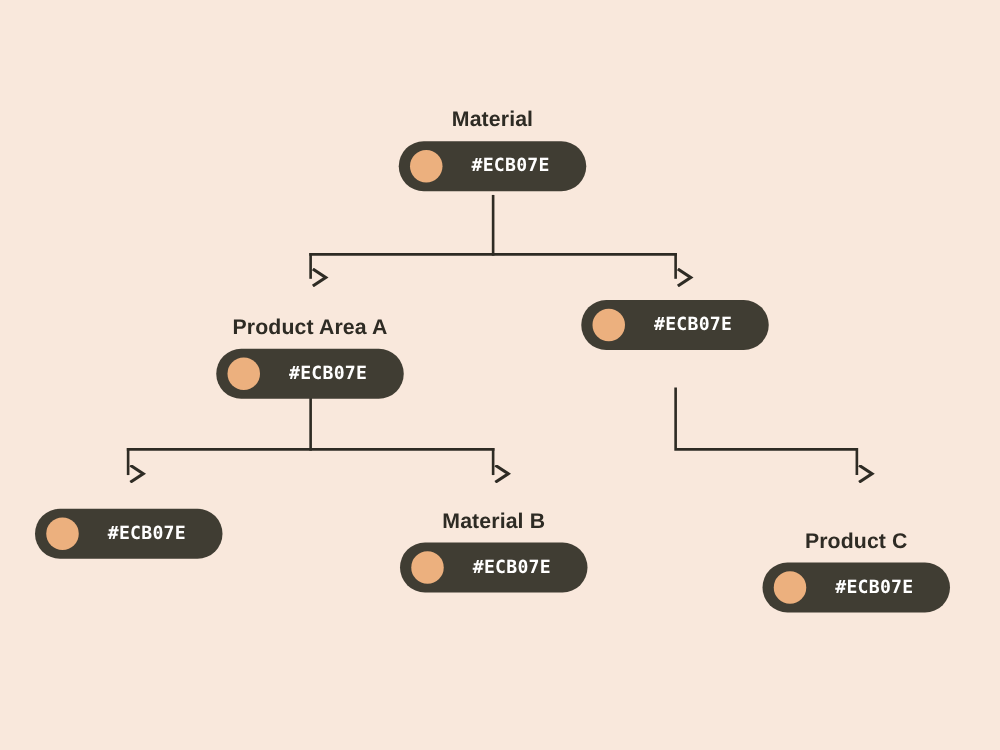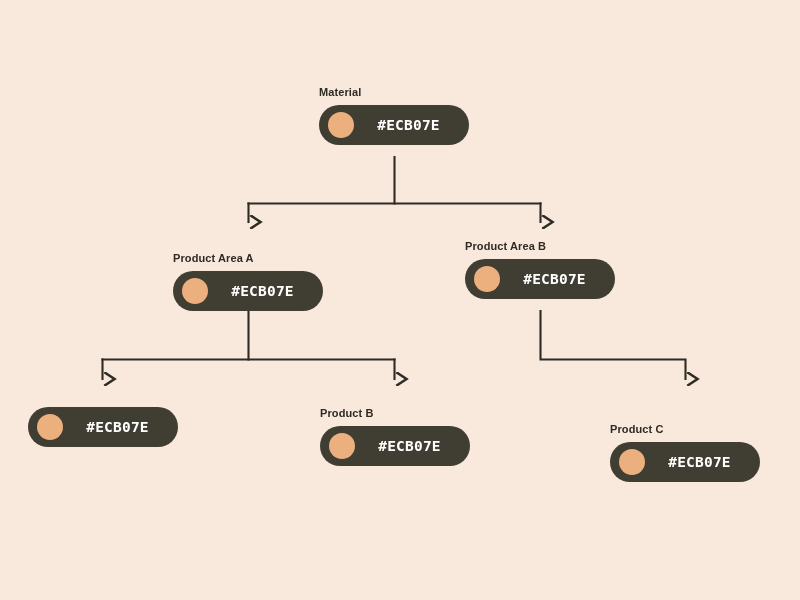--- a/index.html
+++ b/index.html
@@ -24,21 +24,22 @@
     top: 0;
     width: 800px;
     height: 600px;
     pointer-events: none;
   }
   .node {
     position: absolute;
     width: 150px;
   }
   .node-label {
-    font-size: 11px;
+    text-align: center;
+    font-size: 17px;
     font-weight: bold;
     color: #2E2B24;
     letter-spacing: 0.1px;
     margin-bottom: 7px;
     white-space: nowrap;
   }
   .pill {
     display: flex;
     align-items: center;
     width: 150px;
@@ -103,36 +104,35 @@
 
   <div class="node" style="left:173px; top:252px;">
     <div class="node-label">Product Area A</div>
     <div class="pill">
       <span class="swatch" style="background:#ECB07E;"></span>
       <span class="pill-text">#ECB07E</span>
     </div>
   </div>
 
   <div class="node" style="left:465px; top:240px;">
-    <div class="node-label">Product Area B</div>
     <div class="pill">
       <span class="swatch" style="background:#ECB07E;"></span>
       <span class="pill-text">#ECB07E</span>
     </div>
   </div>
 
   <div class="node" style="left:28px; top:407px;">
     <div class="pill">
       <span class="swatch" style="background:#ECB07E;"></span>
       <span class="pill-text">#ECB07E</span>
     </div>
   </div>
 
   <div class="node" style="left:320px; top:407px;">
-    <div class="node-label">Product B</div>
+    <div class="node-label">Material B</div>
     <div class="pill">
       <span class="swatch" style="background:#ECB07E;"></span>
       <span class="pill-text">#ECB07E</span>
     </div>
   </div>
 
   <div class="node" style="left:610px; top:407px;margin-top:16px;">
     <div class="node-label">Product C</div>
     <div class="pill">
       <span class="swatch" style="background:#ECB07E;"></span>

